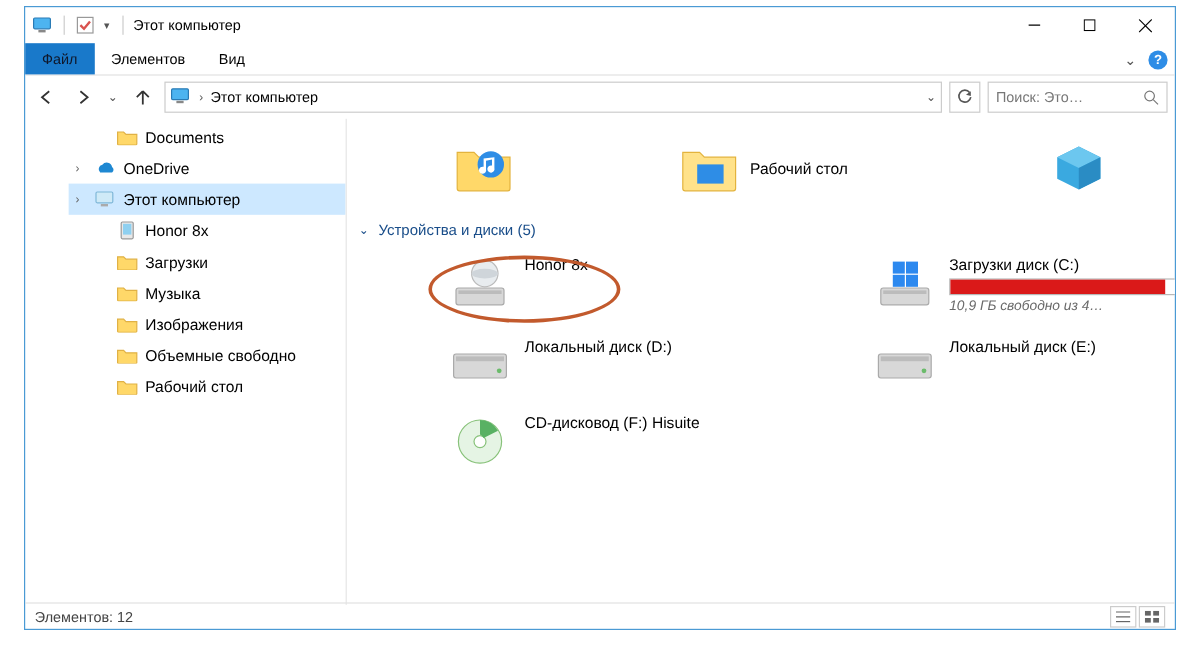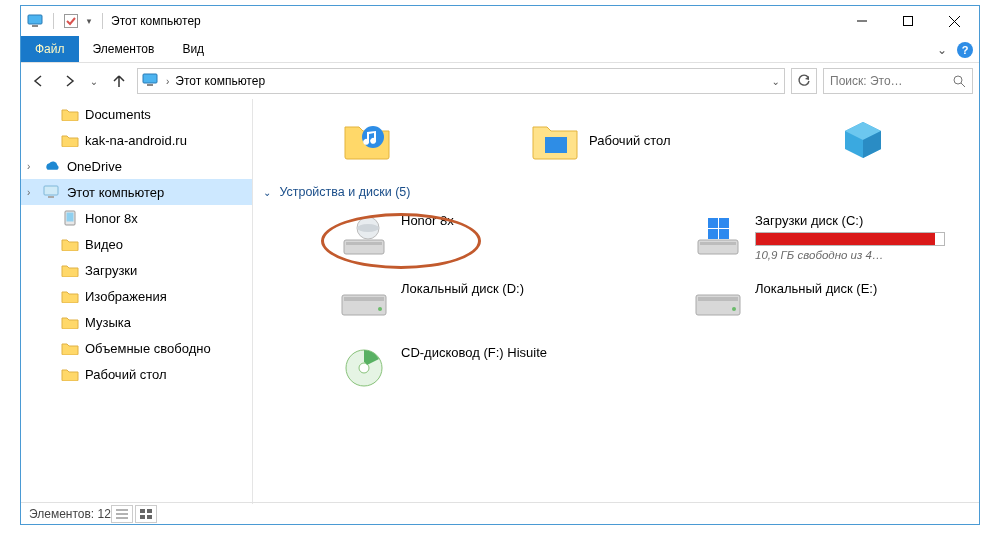--- a/index.html
+++ b/index.html
@@ -11,37 +11,37 @@
   .titlebar .qa { display: flex; align-items: center; gap: 4px; }
   .tb-ico { width: 18px; height: 18px; display: flex; align-items: center; justify-content: center; }
   .tb-sep { width: 1px; height: 16px; background: #ccc; margin: 0 4px; }
   .tb-title { margin-left: 4px; font-size: 12px; }
   .tb-sys { margin-left: auto; display: flex; }
   .tb-btn { width: 46px; height: 30px; display: flex; align-items: center; justify-content: center; }
 
   
   .ribbon { height: 27px; display: flex; align-items: stretch; border-bottom: 1px solid #e1e1e1; position: relative; }
   .rtab { padding: 0 14px; font-size: 12px; display: flex; align-items: center; cursor: default; }
-  .rtab.file { background: #1979ca; color: #fef9c3; }
+  .rtab.file { background: #1979ca; color: #0f172a; }
   .rb-right { position: absolute; right: 6px; top: 0; height: 27px; display: flex; align-items: center; gap: 10px; }
   .help-ico { width: 16px; height: 16px; border-radius: 50%; background: #2e8de6; color: #fff; font-size: 11px; display: flex; align-items: center; justify-content: center; font-weight: bold; }
 
   
   .navbar { height: 36px; display: flex; align-items: center; padding: 4px 6px; gap: 6px; }
   .nav-btn { width: 24px; height: 24px; display: flex; align-items: center; justify-content: center; color: #555; }
   .addr { flex: 1; height: 26px; border: 1px solid #ccc; display: flex; align-items: center; padding: 0 4px; gap: 6px; font-size: 12px; }
   .addr .adricon { width: 18px; height: 16px; }
   .addr .crumb { display: flex; align-items: center; gap: 4px; }
   .addr .chev { color: #555; font-size: 10px; }
   .addr-tools { margin-left: auto; display: flex; align-items: center; gap: 8px; color: #555; }
   .refresh { width: 26px; height: 26px; border: 1px solid #ccc; display: flex; align-items: center; justify-content: center; }
   .search { width: 150px; height: 26px; border: 1px solid #ccc; display: flex; align-items: center; padding: 0 6px; font-size: 12px; color: #777; gap: 10px; }
 
   
-  .body { display: flex; height: 405px; }
+  .body { display: flex; height: 405px; margin-left: 36px; }
   .sidebar { width: 232px; border-right: 1px solid #e5e5e5; overflow: hidden; font-size: 13px; padding-top: 2px; }
   .sb-item { height: 26px; display: flex; align-items: center; padding-left: 20px; gap: 6px; cursor: default; white-space: nowrap; }
   .sb-item.l2 { padding-left: 40px; }
   .sb-item.sel { background: #cde8ff; }
   .sb-ico { width: 18px; height: 16px; flex: 0 0 18px; display: flex; align-items: center; justify-content: center; }
 
   .content { flex: 1; padding: 6px 10px 0 10px; overflow: hidden; position: relative; }
   .toprow { display: flex; gap: 140px; padding-left: 80px; height: 70px; }
   .tile-sm { display: flex; align-items: center; gap: 10px; }
   .folder-lg { width: 48px; height: 42px; position: relative; }
@@ -54,21 +54,21 @@
   .device { display: flex; gap: 10px; align-items: flex-start; }
   .dev-ico { width: 54px; height: 46px; flex: 0 0 54px; display: flex; align-items: center; justify-content: center; }
   .dev-text { font-size: 13px; line-height: 1.3; }
   .dev-sub { font-size: 11.5px; color: #6a6a6a; font-style: italic; }
   .bar { width: 190px; height: 14px; border: 1px solid #b8b8b8; margin: 2px 0; position: relative; background: #fff; }
   .bar-fill { position: absolute; left: 0; top: 0; bottom: 0; background: #da1919; }
 
   .ring { position: absolute; border: 3px solid #c25a2d; border-radius: 50%; pointer-events: none; }
 
   
-  .status { position: absolute; bottom: 0; left: 0; right: 0; height: 22px; border-top: 1px solid #e1e1e1; display: flex; align-items: center; padding: 0 8px; font-size: 12px; color: #444; }
+  .status { position: absolute; bottom: 0; left: 0; right: 0; height: 22px; border-top: 1px solid #e1e1e1; display: flex; align-items: center; padding: 0 8px; font-size: 12px; color: #444; justify-content: space-between; }
   .view-btns { display: flex; gap: 2px; }
   .view-btn { width: 22px; height: 18px; border: 1px solid #ccc; display: flex; align-items: center; justify-content: center; }
 
   
   svg { display: block; }
 </style>
 </head>
 <body>
 
 <div class="window">
@@ -174,28 +174,20 @@
 
     <div class="sidebar" id="sidebar">
         <div class="sb-item l2">
           <span class="sb-ico">
             <svg width="18" height="14" viewBox="0 0 18 14">
               <path d="M1 3 h5 l2 2 h9 v8 q0 1 -1 1 h-14 q-1 0 -1 -1 z" fill="#ffd869" stroke="#e0b145"></path>
             </svg>
           </span>
           <span>Documents</span>
         </div>
-        <div class="sb-item l2">
-          <span class="sb-ico">
-            <svg width="18" height="14" viewBox="0 0 18 14">
-              <path d="M1 3 h5 l2 2 h9 v8 q0 1 -1 1 h-14 q-1 0 -1 -1 z" fill="#ffd869" stroke="#e0b145"></path>
-            </svg>
-          </span>
-          <span>kak-na-android.ru</span>
-        </div>
         <div class="sb-item">
           <span style="width:10px;font-size:10px;color:#666;margin-left:-14px;">›</span>
           <span class="sb-ico">
             <svg width="20" height="13" viewBox="0 0 20 13">
               <path d="M5 10 a4 4 0 0 1 2 -7 a5 5 0 0 1 9 2 a3 3 0 0 1 0 5 z" fill="#1e88d2"></path>
             </svg>
           </span>
           <span>OneDrive</span>
         </div>
         <div class="sb-item sel">
@@ -216,45 +208,37 @@
             </svg>
           </span>
           <span>Honor 8x</span>
         </div>
         <div class="sb-item l2">
           <span class="sb-ico">
             <svg width="18" height="14" viewBox="0 0 18 14">
               <path d="M1 3 h5 l2 2 h9 v8 q0 1 -1 1 h-14 q-1 0 -1 -1 z" fill="#ffd869" stroke="#e0b145"></path>
             </svg>
           </span>
-          <span>Видео</span>
-        </div>
-        <div class="sb-item l2">
-          <span class="sb-ico">
-            <svg width="18" height="14" viewBox="0 0 18 14">
-              <path d="M1 3 h5 l2 2 h9 v8 q0 1 -1 1 h-14 q-1 0 -1 -1 z" fill="#ffd869" stroke="#e0b145"></path>
-            </svg>
-          </span>
           <span>Загрузки</span>
         </div>
         <div class="sb-item l2">
           <span class="sb-ico">
             <svg width="18" height="14" viewBox="0 0 18 14">
               <path d="M1 3 h5 l2 2 h9 v8 q0 1 -1 1 h-14 q-1 0 -1 -1 z" fill="#ffd869" stroke="#e0b145"></path>
             </svg>
           </span>
+          <span>Музыка</span>
+        </div>
+        <div class="sb-item l2">
+          <span class="sb-ico">
+            <svg width="18" height="14" viewBox="0 0 18 14">
+              <path d="M1 3 h5 l2 2 h9 v8 q0 1 -1 1 h-14 q-1 0 -1 -1 z" fill="#ffd869" stroke="#e0b145"></path>
+            </svg>
+          </span>
           <span>Изображения</span>
-        </div>
-        <div class="sb-item l2">
-          <span class="sb-ico">
-            <svg width="18" height="14" viewBox="0 0 18 14">
-              <path d="M1 3 h5 l2 2 h9 v8 q0 1 -1 1 h-14 q-1 0 -1 -1 z" fill="#ffd869" stroke="#e0b145"></path>
-            </svg>
-          </span>
-          <span>Музыка</span>
         </div>
         <div class="sb-item l2">
           <span class="sb-ico">
             <svg width="18" height="14" viewBox="0 0 18 14">
               <path d="M1 3 h5 l2 2 h9 v8 q0 1 -1 1 h-14 q-1 0 -1 -1 z" fill="#ffd869" stroke="#e0b145"></path>
             </svg>
           </span>
           <span>Объемные свободно</span>
         </div>
         <div class="sb-item l2">

